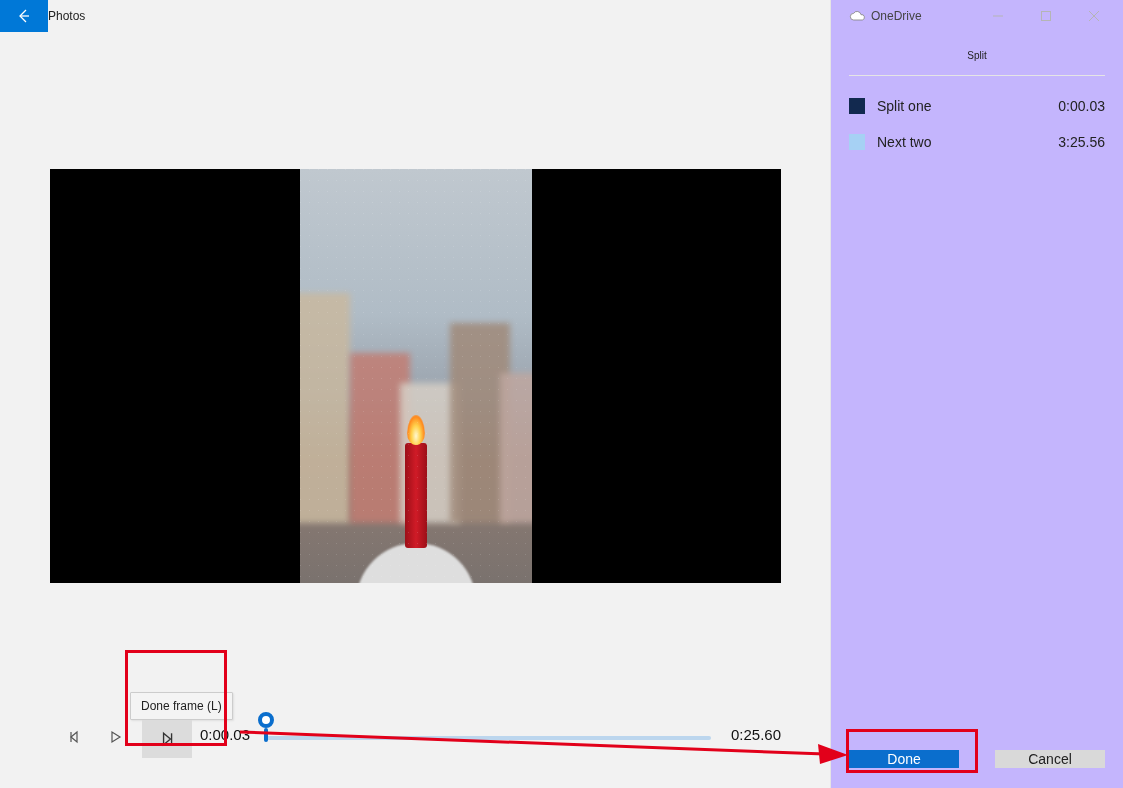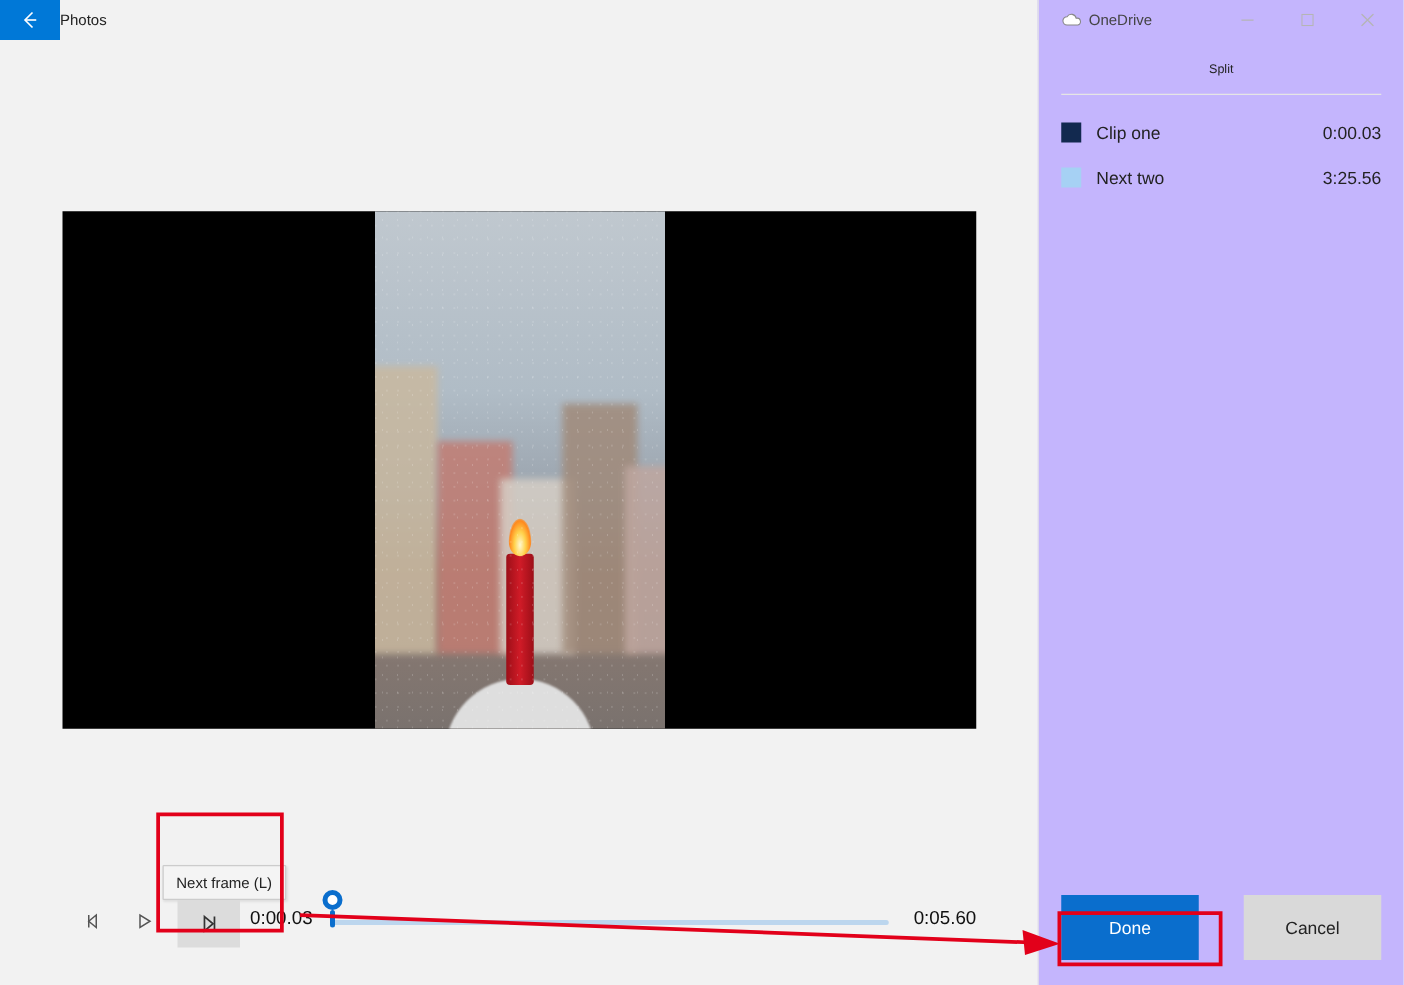--- a/index.html
+++ b/index.html
@@ -97,21 +97,21 @@
   .clip-time { margin-left: auto; color: #222; }
 
   .panel-footer {
     margin-top: auto;
     display: flex;
     gap: 16px;
     padding: 16px 18px 20px;
   }
   .btn {
     flex: 1;
-    height: 52px;
+    height: 18px;
     display: flex;
     align-items: center;
     justify-content: center;
     font-size: 14px;
     cursor: pointer;
   }
   .btn-primary { background: #0a6ecd; color: #fff; }
   .btn-secondary { background: #d9d9d9; color: #222; margin-left: 20px; }
 
   
@@ -319,21 +319,21 @@
       </div>
     </div>
   </div>
 
   <div class="panel-title">Split</div>
   <div class="panel-sep"></div>
 
   <div class="clip-list">
     <div class="clip-row">
       <span class="swatch" style="background:#12294f"></span>
-      <span>Clip one</span>
+      <span>Split one</span>
       <span class="clip-time">0:00.03</span>
     </div>
     <div class="clip-row">
       <span class="swatch" style="background:#a6d1f4"></span>
       <span>Next two</span>
       <span class="clip-time">3:25.56</span>
     </div>
   </div>
 
   <div class="panel-footer">
@@ -351,42 +351,42 @@
         <div class="bldg b4"></div>
         <div class="bldg b5"></div>
       <div class="candle-holder"></div>
       <div class="candle"></div>
       <div class="flame"></div>
       <div class="rain-overlay"></div>
     </div>
   </div>
 
   <div class="controls">
-    <div class="tooltip">Next frame (L)</div>
+    <div class="tooltip">Done frame (L)</div>
 
     <div class="step-btn prev">
       <svg width="14" height="14" viewBox="0 0 14 14">
         <path d="M9 2 3 7l6 5z" fill="none" stroke="#555" stroke-width="1.2"></path>
         <path d="M3 2v10" stroke="#555" stroke-width="1.2"></path>
       </svg>
     </div>
     <div class="step-btn play">
       <svg width="14" height="14" viewBox="0 0 14 14">
         <path d="M4 2v10l8-5z" fill="none" stroke="#555" stroke-width="1.2"></path>
       </svg>
     </div>
     <div class="step-btn next">
       <svg width="16" height="16" viewBox="0 0 14 14">
         <path d="M4 2l6 5-6 5z" fill="none" stroke="#333" stroke-width="1.2"></path>
         <path d="M11 2v10" stroke="#333" stroke-width="1.2"></path>
       </svg>
     </div>
 
     <div class="cur-time">0:00.03</div>
-    <div class="end-time">0:05.60</div>
+    <div class="end-time">0:25.60</div>
 
     <div class="timeline"></div>
     <div class="scrubber-stem"></div>
     <div class="scrubber"></div>
   </div>
 </div>
 
 <div class="annot-box a1"></div>
 <div class="annot-box a2"></div>
 <svg class="arrow" viewBox="0 0 608 40" preserveAspectRatio="none">

